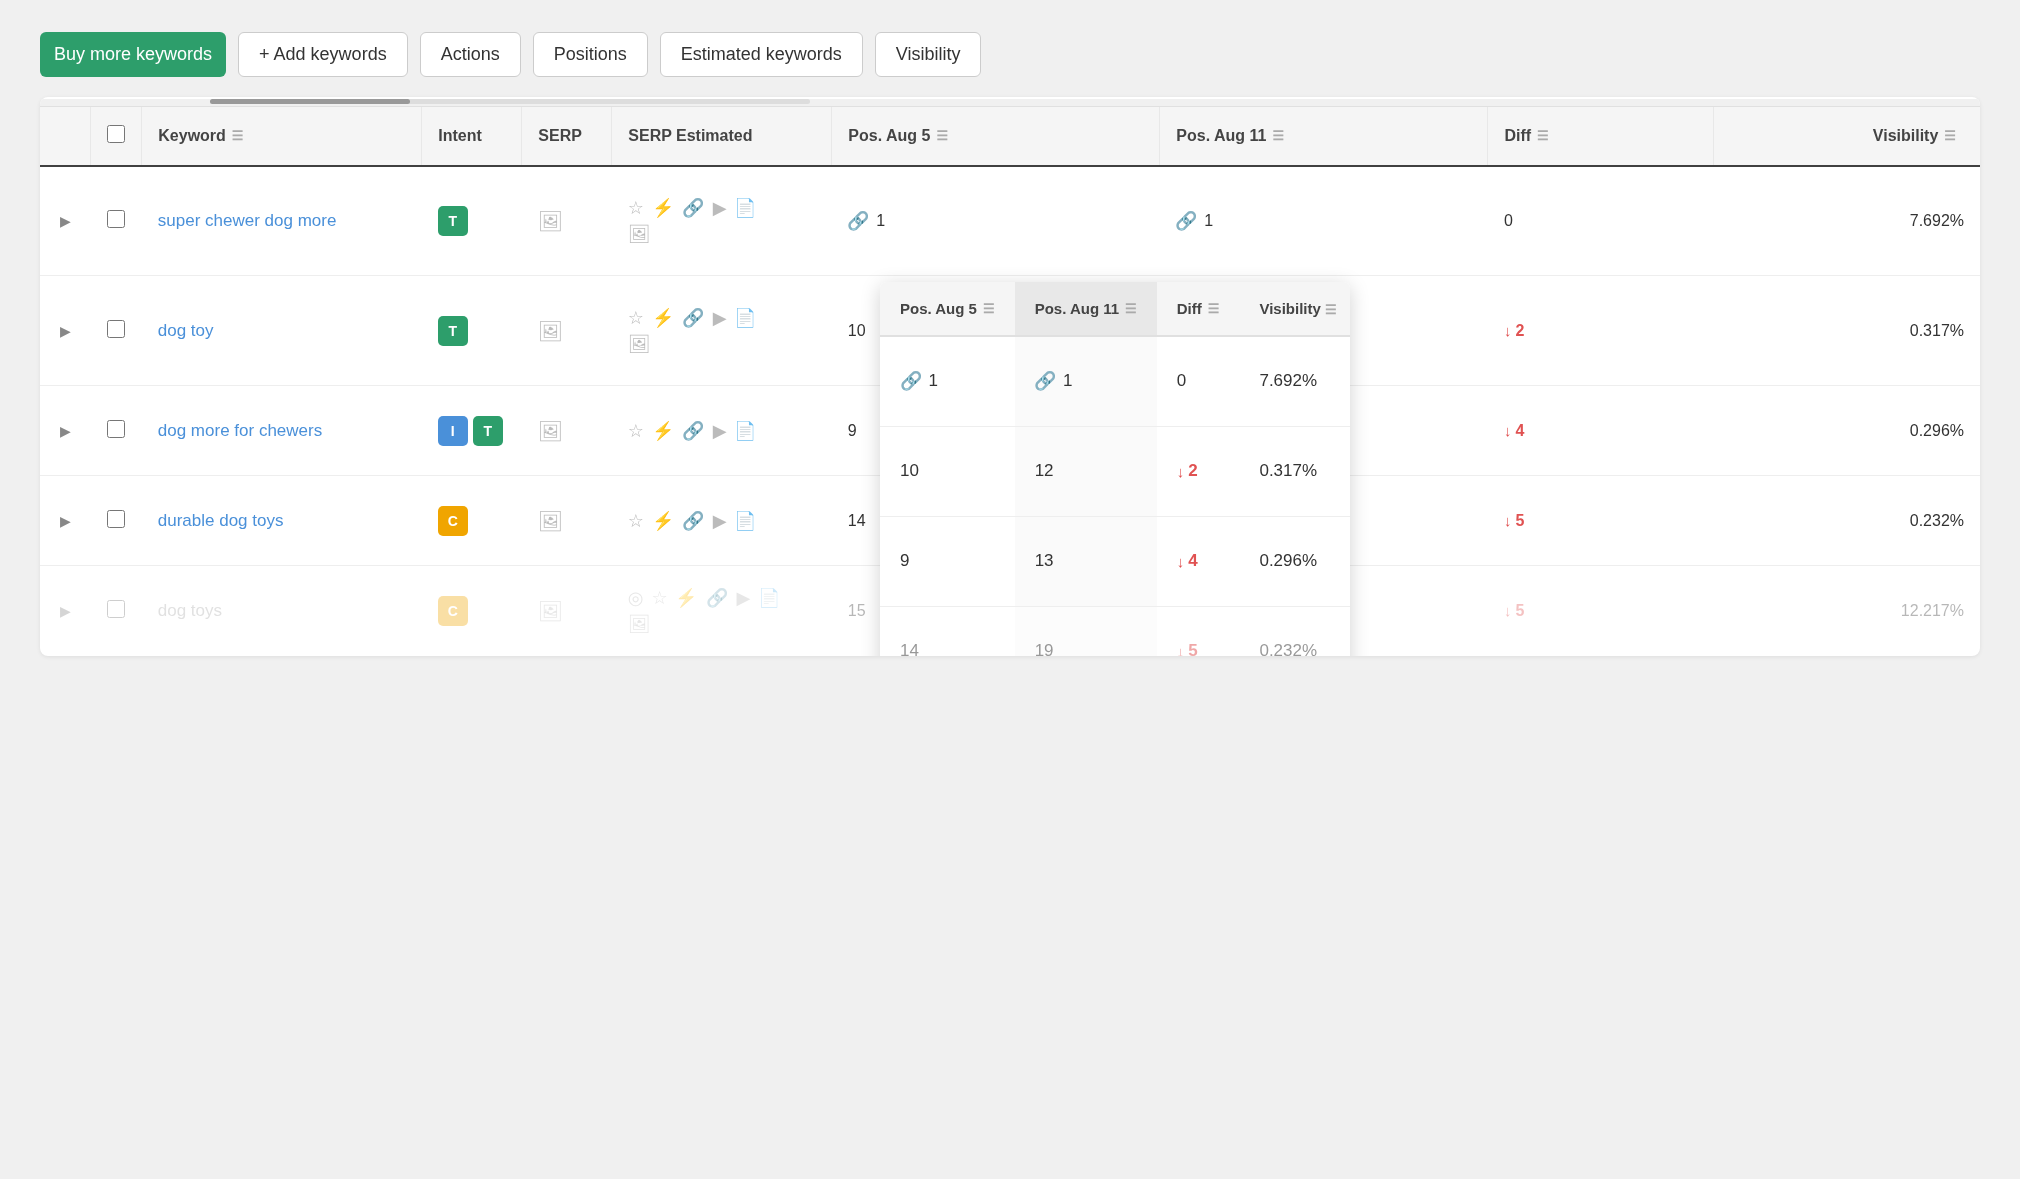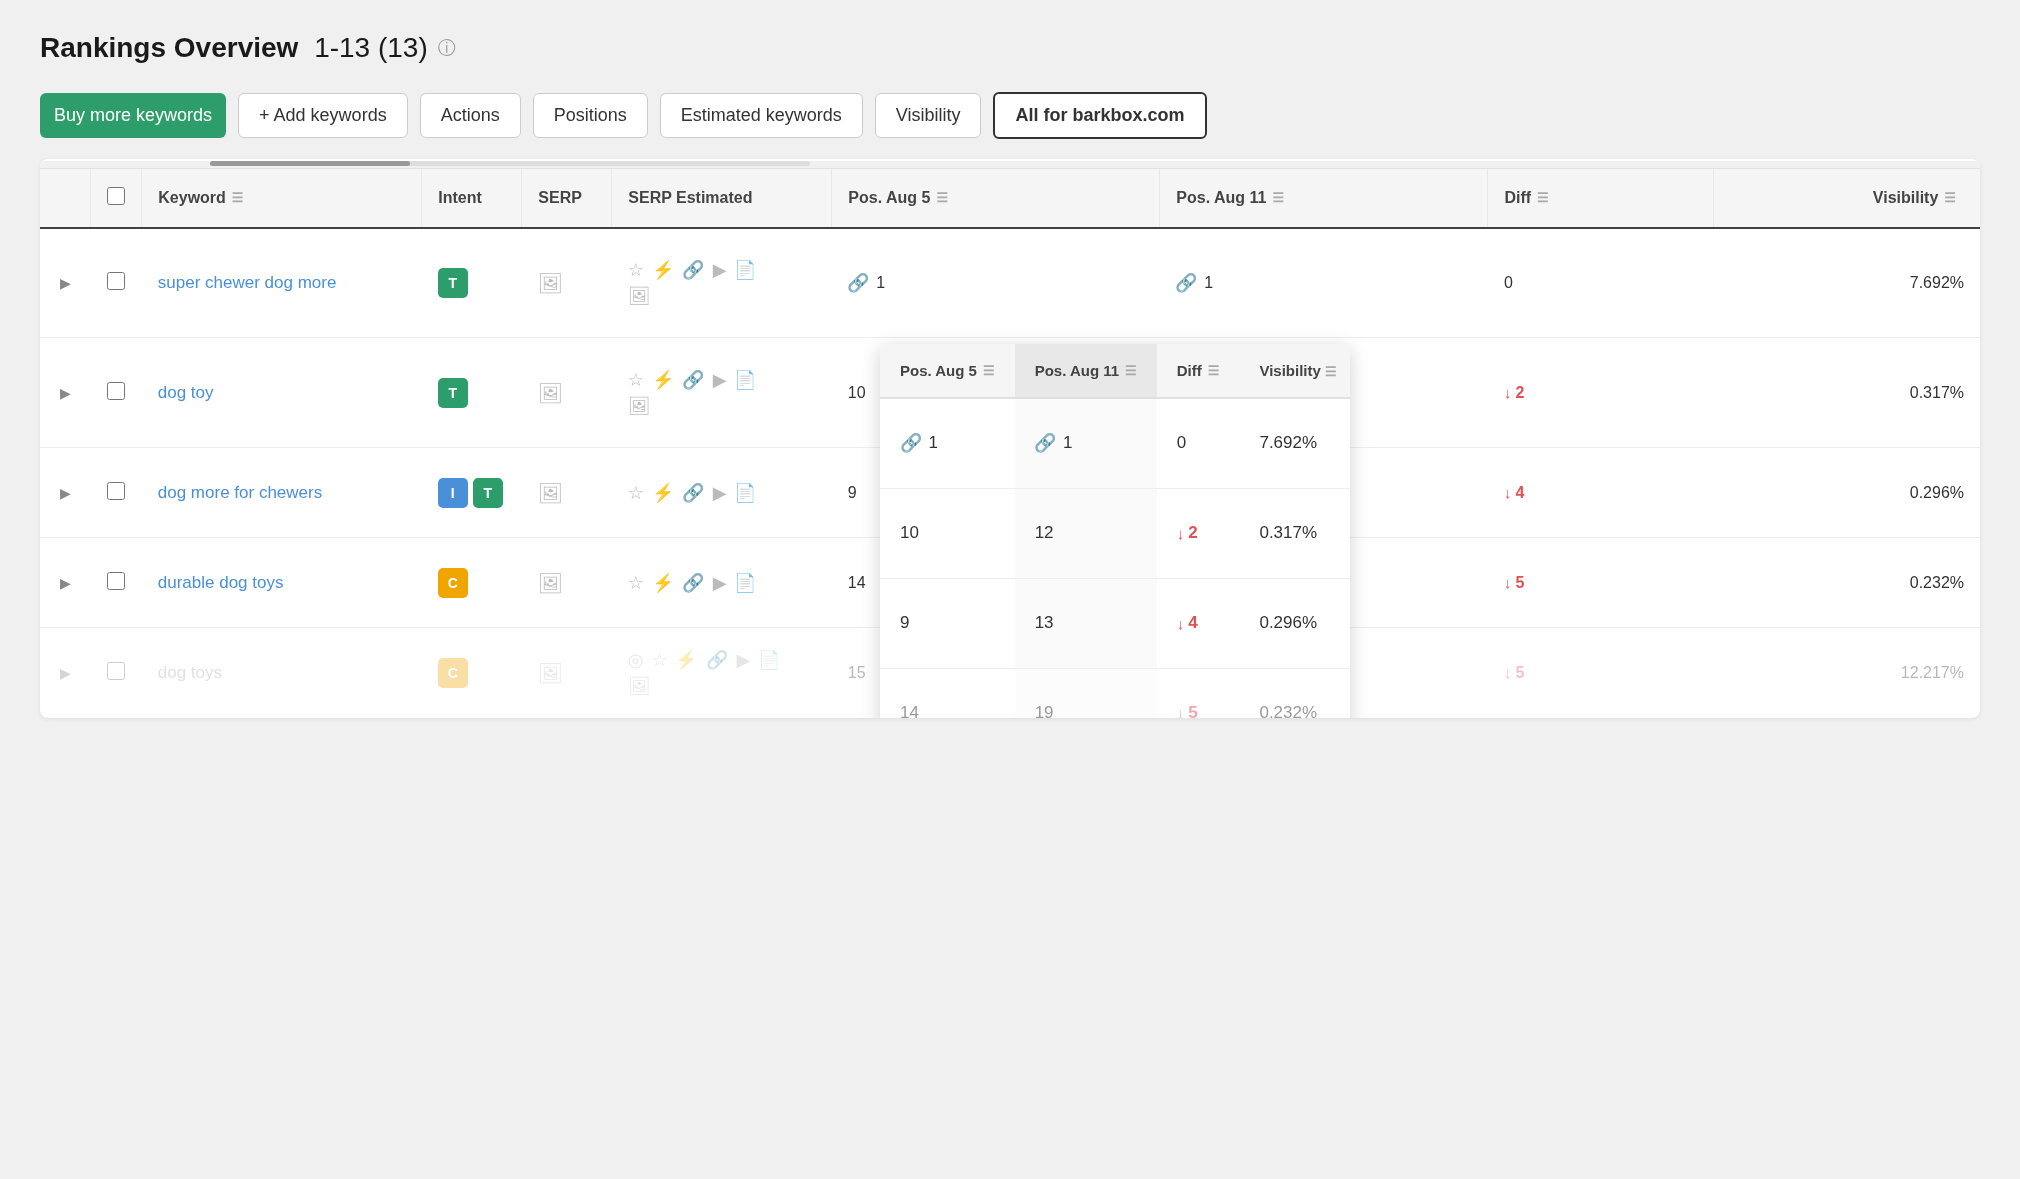--- a/index.html
+++ b/index.html
@@ -352,34 +352,28 @@
       background: #999;
       border-radius: 3px;
       width: 200px;
     }
   </style>
 </head>
 <body>
 
 <div class="page-wrapper">
 
-  <div class="header-row">
-    <span class="page-title">Rankings Overview</span>
-    <span class="page-count">&nbsp;<span>1-13</span> <span>(13)</span></span>
-    <span class="info-icon" title="Info">ⓘ</span>
-  </div>
 
   <div class="toolbar">
     <button class="btn-primary">Buy more keywords</button>
     <button class="btn-secondary">+ Add keywords</button>
     <button class="btn-secondary">Actions</button>
     <button class="btn-secondary">Positions</button>
     <button class="btn-secondary">Estimated keywords</button>
     <button class="btn-secondary">Visibility</button>
-    <button class="btn-secondary active">All for barkbox.com</button>
   </div>
 
   <div class="table-container">
 
     <div class="scroll-bar-row">
       <div class="scroll-bar-track">
         <div class="scroll-bar-thumb"></div>
       </div>
     </div>
 

